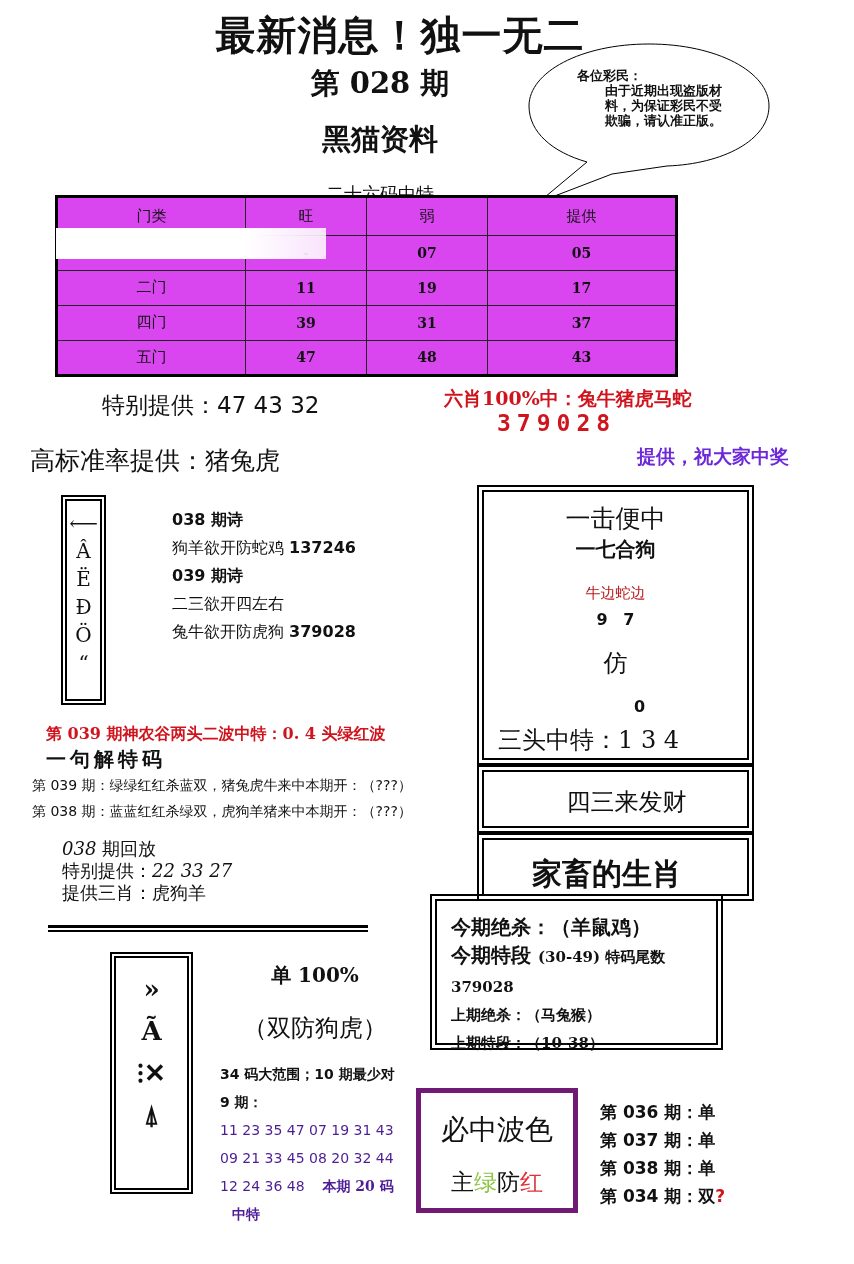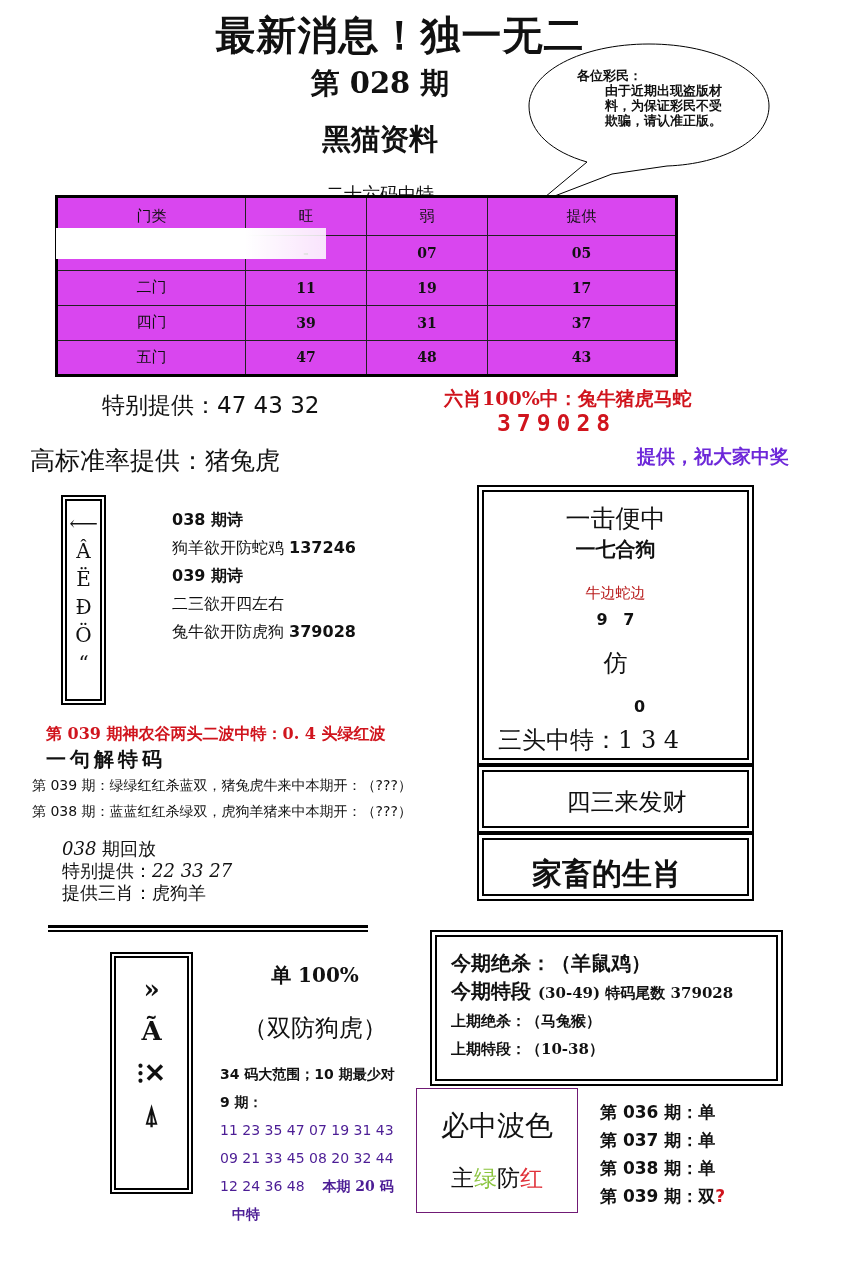--- a/index.html
+++ b/index.html
@@ -57,35 +57,35 @@
   #wave-head { left: 46px; top: 724px; font-size: 16px; font-weight: bold; color: #d0141d; }
   #one-line { left: 46px; top: 746px; font-size: 20px; font-weight: bold; letter-spacing: 4px; }
   #riddles { left: 32px; top: 772px; font-size: 14px; line-height: 26px; font-family: "DejaVu Sans", sans-serif; }
 
   
   #replay { left: 62px; top: 838px; font-size: 18px; line-height: 22px; }
   #replay i { font-family: "DejaVu Serif", serif; }
   #divider { left: 48px; top: 925px; width: 320px; height: 7px; border-top: 3px solid #000; border-bottom: 2px solid #000; }
 
   
-  #kill-box { left: 430px; top: 930px; width: 353px; height: 156px; border: 7px double #000; }
+  #kill-box { left: 430px; top: 894px; width: 293px; height: 156px; border: 7px double #000; }
   #kill-lines { position: absolute; left: 14px; top: 12px; font-size: 20px; font-weight: bold; line-height: 28px; }
   #kill-lines .small { font-size: 15px; }
 
   
   #dan-box { left: 110px; top: 952px; width: 83px; height: 242px; border: 6px double #000; }
   #dan-glyphs { position: absolute; left: 0; top: 10px; width: 100%; text-align: center; font-size: 26px; line-height: 42px; font-weight: bold; }
   #dan-title { left: 210px; top: 962px; width: 210px; font-size: 20px; font-weight: bold; }
   #dan-paren { left: 210px; top: 1012px; width: 210px; font-size: 24px; }
   #dan-range { left: 220px; top: 1060px; font-size: 14px; font-weight: bold; line-height: 28px; font-family: "DejaVu Sans", sans-serif; }
   #dan-nums { left: 220px; top: 1116px; font-size: 14px; line-height: 28px; font-family: "DejaVu Sans", sans-serif; color: #4c1d95; }
   #dan-nums b { font-family: "DejaVu Serif", serif; }
 
   
-  #wave-box { left: 416px; top: 1088px; width: 162px; height: 125px; border: 1px solid #701a75; }
+  #wave-box { left: 416px; top: 1088px; width: 162px; height: 125px; border: 5px solid #701a75; }
   #wave-title { position: absolute; left: 0; top: 18px; width: 100%; text-align: center; font-size: 28px; }
   #wave-sub { position: absolute; left: 0; top: 74px; width: 100%; text-align: center; font-size: 23px; }
   .c-green { color: #8bc43f; }
   .c-red { color: #e0313a; }
 
   #history { left: 600px; top: 1098px; font-size: 17px; font-weight: bold; line-height: 28px; font-family: "DejaVu Sans", sans-serif; }
   #history .q { color: #d0141d; }
 </style>
 </head>
 <body>
@@ -231,14 +231,14 @@
 
 <div id="wave-box" class="abs">
   <div id="wave-title">必中波色</div>
   <div id="wave-sub"><span>主</span><span class="c-green">绿</span><span>防</span><span class="c-red">红</span></div>
 </div>
 
 <div id="history" class="abs">
   <div><span>第 036 期：</span><span>单</span></div>
   <div><span>第 037 期：</span><span>单</span></div>
   <div><span>第 038 期：</span><span>单</span></div>
-  <div><span>第 039 期：</span><span>双</span><span class="q">?</span></div>
+  <div><span>第 034 期：</span><span>双</span><span class="q">?</span></div>
 </div>
 
 </body></html>

